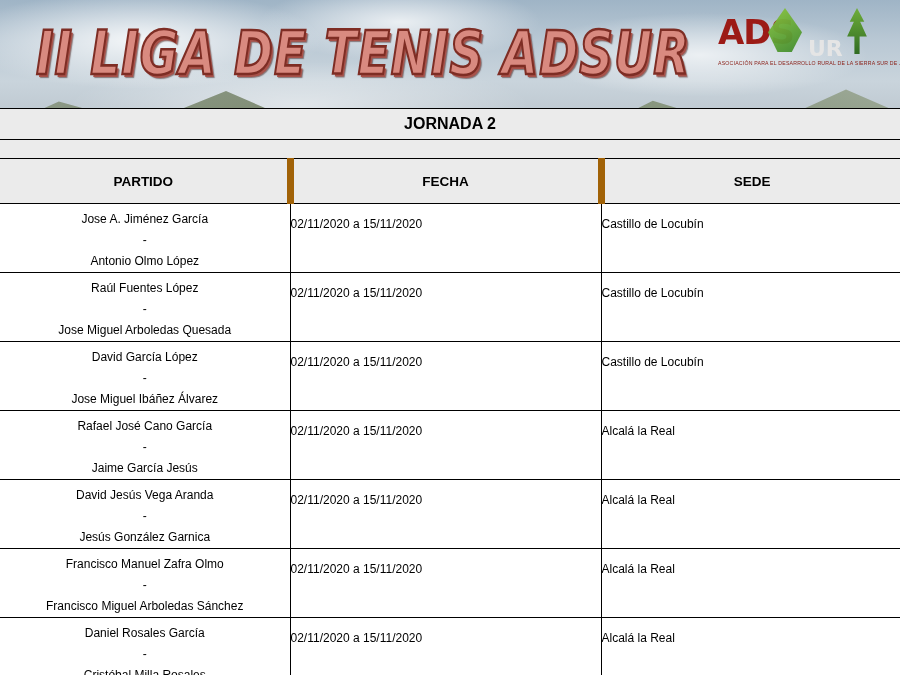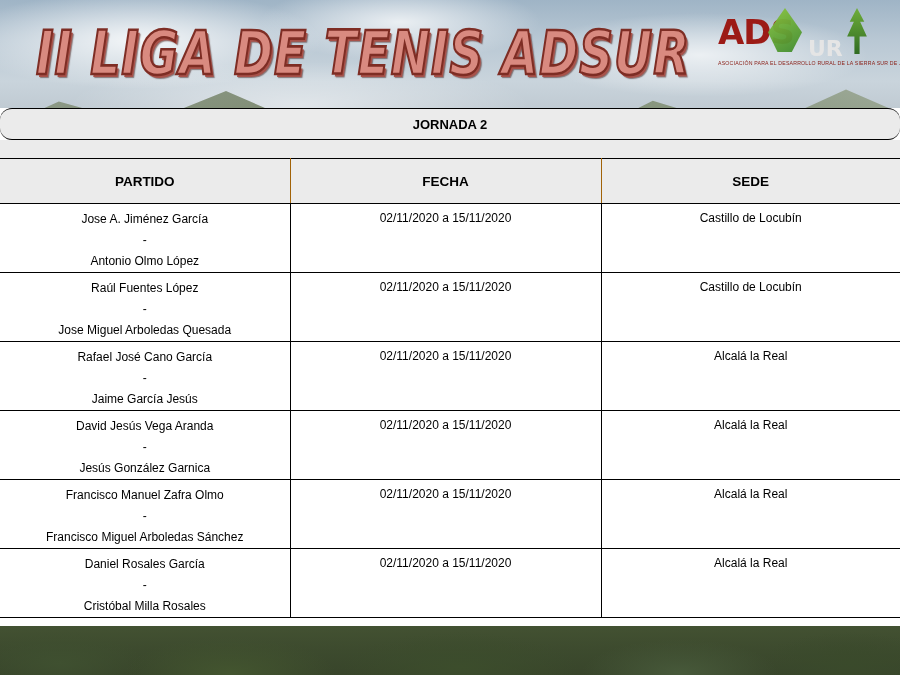--- a/index.html
+++ b/index.html
@@ -175,43 +175,42 @@
     background: #ffffff;
   }
   .jornada-band {
     height: 30px;
     background: #ebebeb;
     border-top: 1px solid #000;
     border-bottom: 1px solid #000;
     display: flex;
     align-items: center;
     justify-content: center;
-    font-size: 13px;
+    font-size: 16px;
     font-weight: bold;
     color: #000;
-    border-radius: 12px;
   }
   .spacer-band {
     height: 18px;
     background: #ebebeb;
   }
   table.fixtures {
     width: 900px;
     border-collapse: collapse;
     table-layout: fixed;
     background: #ffffff;
   }
   table.fixtures col.c1 { width: 290px; }
   table.fixtures col.c2 { width: 311px; }
   table.fixtures col.c3 { width: 299px; }
   table.fixtures thead th {
     background: #ebebeb;
     border: 1px solid #000;
     border-left: none;
-    border-right: 1px solid #a16207;
+    border-right: 7px solid #a16207;
     height: 42px;
     font-size: 13.5px;
     font-weight: bold;
     color: #000;
     text-align: center;
     vertical-align: middle;
   }
   table.fixtures thead th.first { border-left: none; }
   table.fixtures thead th.last { border-right: none; }
   table.fixtures tbody td {
@@ -228,22 +227,21 @@
     display: flex;
     flex-direction: column;
     align-items: center;
     justify-content: flex-start;
     padding-top: 5px;
     line-height: 21px;
     text-align: center;
   }
   .match .dash { color: #000; }
   .cell-center {
-    text-align: center;
-    padding-top: 4px;
+    padding-top: 10px;
     line-height: 21px;
   }
   .bottom-white {
     height: 8px;
     background: #ffffff;
     border-top: none;
   }
 </style>
 </head>
 <body>
@@ -312,20 +310,35 @@
           <td>
             <div class="cell-center">02/11/2020 a 15/11/2020</div>
           </td>
           <td class="last">
             <div class="cell-center">Castillo de Locubín</div>
           </td>
         </tr>
         <tr>
           <td>
             <div class="match">
+              <span>David García López</span>
+              <span class="dash">-</span>
+              <span>Jose Miguel Ibáñez Álvarez</span>
+            </div>
+          </td>
+          <td>
+            <div class="cell-center">02/11/2020 a 15/11/2020</div>
+          </td>
+          <td class="last">
+            <div class="cell-center">Castillo de Locubín</div>
+          </td>
+        </tr>
+        <tr>
+          <td>
+            <div class="match">
               <span>Rafael José Cano García</span>
               <span class="dash">-</span>
               <span>Jaime García Jesús</span>
             </div>
           </td>
           <td>
             <div class="cell-center">02/11/2020 a 15/11/2020</div>
           </td>
           <td class="last">
             <div class="cell-center">Alcalá la Real</div>

